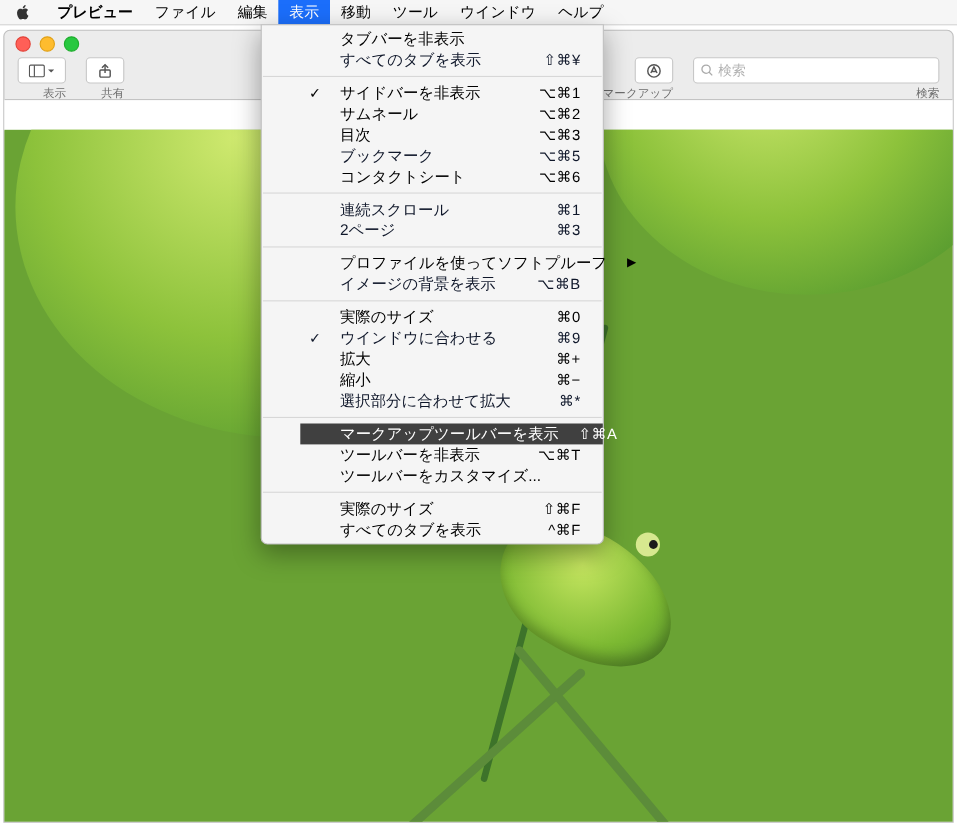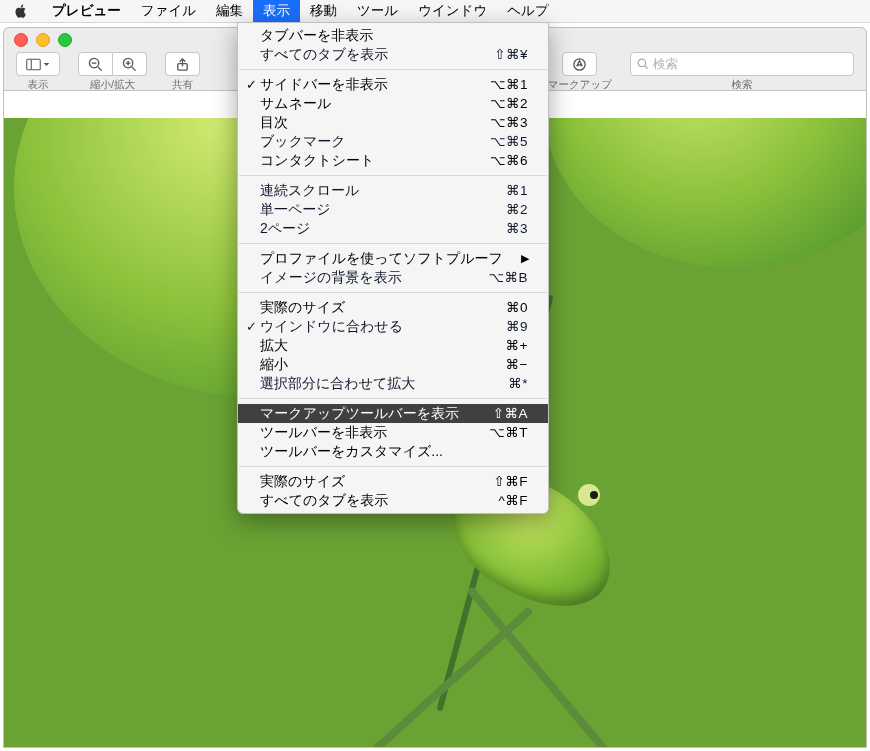--- a/index.html
+++ b/index.html
@@ -19,21 +19,21 @@
 .window{position:absolute;left:3px;top:27px;right:3px;bottom:3px;
   background:#ececec;border:1px solid #bfbfbf;border-radius:6px 6px 0 0;overflow:visible;}
 .titlebar{height:24px;display:flex;align-items:center;padding:0 8px;}
 .traffic{display:flex;gap:8px;margin-left:2px;}
 .tl{width:12px;height:12px;border-radius:50%;}
 .tl.r{background:#ff5f57;border:.5px solid #e24238;}
 .tl.y{background:#febc2e;border:.5px solid #e1a116;}
 .tl.g{background:#28c840;border:.5px solid #1dad2c;}
 
 .toolbar{height:38px;display:flex;align-items:flex-start;padding:0 12px;gap:18px;}
-.tb-group{display:flex;flex-direction:column;align-items:center;gap:2px;}
+.tb-group{display:flex;flex-direction:column;align-items:flex-end;gap:2px;}
 .tb-btns{display:flex;gap:0;}
 .tb-btn{height:22px;background:#fff;border:1px solid #c7c7c7;border-radius:4px;
   display:flex;align-items:center;justify-content:center;padding:0 9px;color:#555;}
 .tb-btn+.tb-btn{border-left:none;border-top-left-radius:0;border-bottom-left-radius:0;}
 .tb-btn:first-child:not(:last-child){border-top-right-radius:0;border-bottom-right-radius:0;}
 .tb-btn svg{width:15px;height:15px;display:block;}
 .tb-label{font-size:10.5px;color:#6c6c6c;text-align:center;}
 .spacer{flex:1;}
 .search-box{height:22px;width:210px;background:#fff;border:1px solid #c7c7c7;
   border-radius:4px;display:flex;align-items:center;padding:0 6px;color:#b1b1b1;}
@@ -54,21 +54,21 @@
 .frog{position:absolute;left:444px;top:368px;width:170px;height:110px;
   background:radial-gradient(circle at 40% 30%,#c6e660,#7cb932 60%,#528f2b 100%);
   border-radius:60% 70% 65% 55%/55% 70% 60% 70%;transform:rotate(30deg);box-shadow:inset -6px -6px 12px rgba(0,0,0,.25);}
 .eye{position:absolute;left:574px;top:366px;width:22px;height:22px;background:#d7e88f;border-radius:50%;}
 .eye::after{content:"";position:absolute;left:12px;top:7px;width:8px;height:8px;background:#1b1b1b;border-radius:50%;}
 
 
 .dropdown{position:absolute;left:237px;top:22px;width:310px;background:#f5f5f5;
   border:1px solid #c0c0c0;border-radius:0 0 6px 6px;box-shadow:0 8px 24px rgba(0,0,0,.35);
   padding:3px 0;z-index:50;font-size:14px;}
-.mi{display:flex;align-items:center;height:19px;padding:0 20px 0 22px;position:relative;line-height:19px;white-space:nowrap;}
+.mi{display:flex;align-items:center;height:19px;padding:0 20px 0 36px;position:relative;line-height:19px;white-space:nowrap;margin-left:35px;}
 .mi.dis{color:#0f172a;}
 .mi.sel{background:#404040;color:#fff;}
 .mi .chk{position:absolute;left:8px;font-size:13px;}
 .mi .sc{margin-left:auto;padding-left:18px;letter-spacing:.5px;font-size:13.5px;}
 .mi.sel .sc{color:#fff;}
 .mi .sub{margin-left:auto;padding-left:18px;font-size:11px;}
 .sep{height:1px;background:#d7d7d7;margin:5px 1px;}
 
 </style>
 </head>
@@ -109,40 +109,20 @@
               <line x1="7" y1="1" x2="7" y2="15"></line>
           </svg>
           <svg viewBox="0 0 10 10" fill="#555" style="width:7px;height:7px;margin-left:2px">
               <path d="M1 3l4 4 4-4z"></path>
             </svg>
         </span>
       </div>
       <span class="tb-label">表示</span>
     </div>
 
-    <div class="tb-group">
-      <div class="tb-btns">
-        <span class="tb-btn">
-          <svg viewBox="0 0 16 16" fill="none" stroke="#555" stroke-width="1.4">
-              <circle cx="6.5" cy="6.5" r="5"></circle>
-              <line x1="10" y1="10" x2="14.5" y2="14.5"></line>
-              <line x1="4" y1="6.5" x2="9" y2="6.5"></line>
-            </svg>
-        </span>
-        <span class="tb-btn">
-          <svg viewBox="0 0 16 16" fill="none" stroke="#555" stroke-width="1.4">
-              <circle cx="6.5" cy="6.5" r="5"></circle>
-              <line x1="10" y1="10" x2="14.5" y2="14.5"></line>
-              <line x1="4" y1="6.5" x2="9" y2="6.5"></line>
-              <line x1="6.5" y1="4" x2="6.5" y2="9"></line>
-            </svg>
-        </span>
-      </div>
-      <span class="tb-label">縮小/拡大</span>
-    </div>
 
     <div class="tb-group">
       <div class="tb-btns">
         <span class="tb-btn">
           <svg viewBox="0 0 16 16" fill="none" stroke="#555" stroke-width="1.4">
               <path d="M8 10V2"></path>
               <path d="M5 5l3-3 3 3"></path>
               <rect x="3" y="7" width="10" height="7" rx="1"></rect>
             </svg>
         </span>
@@ -219,24 +199,20 @@
     <div class="mi">
       <span>コンタクトシート</span>
       <span class="sc">⌥⌘6</span>
     </div>
     <div class="sep"></div>
     <div class="mi dis">
       <span>連続スクロール</span>
       <span class="sc">⌘1</span>
     </div>
     <div class="mi dis">
-      <span>単一ページ</span>
-      <span class="sc">⌘2</span>
-    </div>
-    <div class="mi dis">
       <span>2ページ</span>
       <span class="sc">⌘3</span>
     </div>
     <div class="sep"></div>
     <div class="mi">
       <span>プロファイルを使ってソフトプルーフ</span>
       <span class="sub">▶</span>
     </div>
     <div class="mi dis">
       <span>イメージの背景を表示</span>

